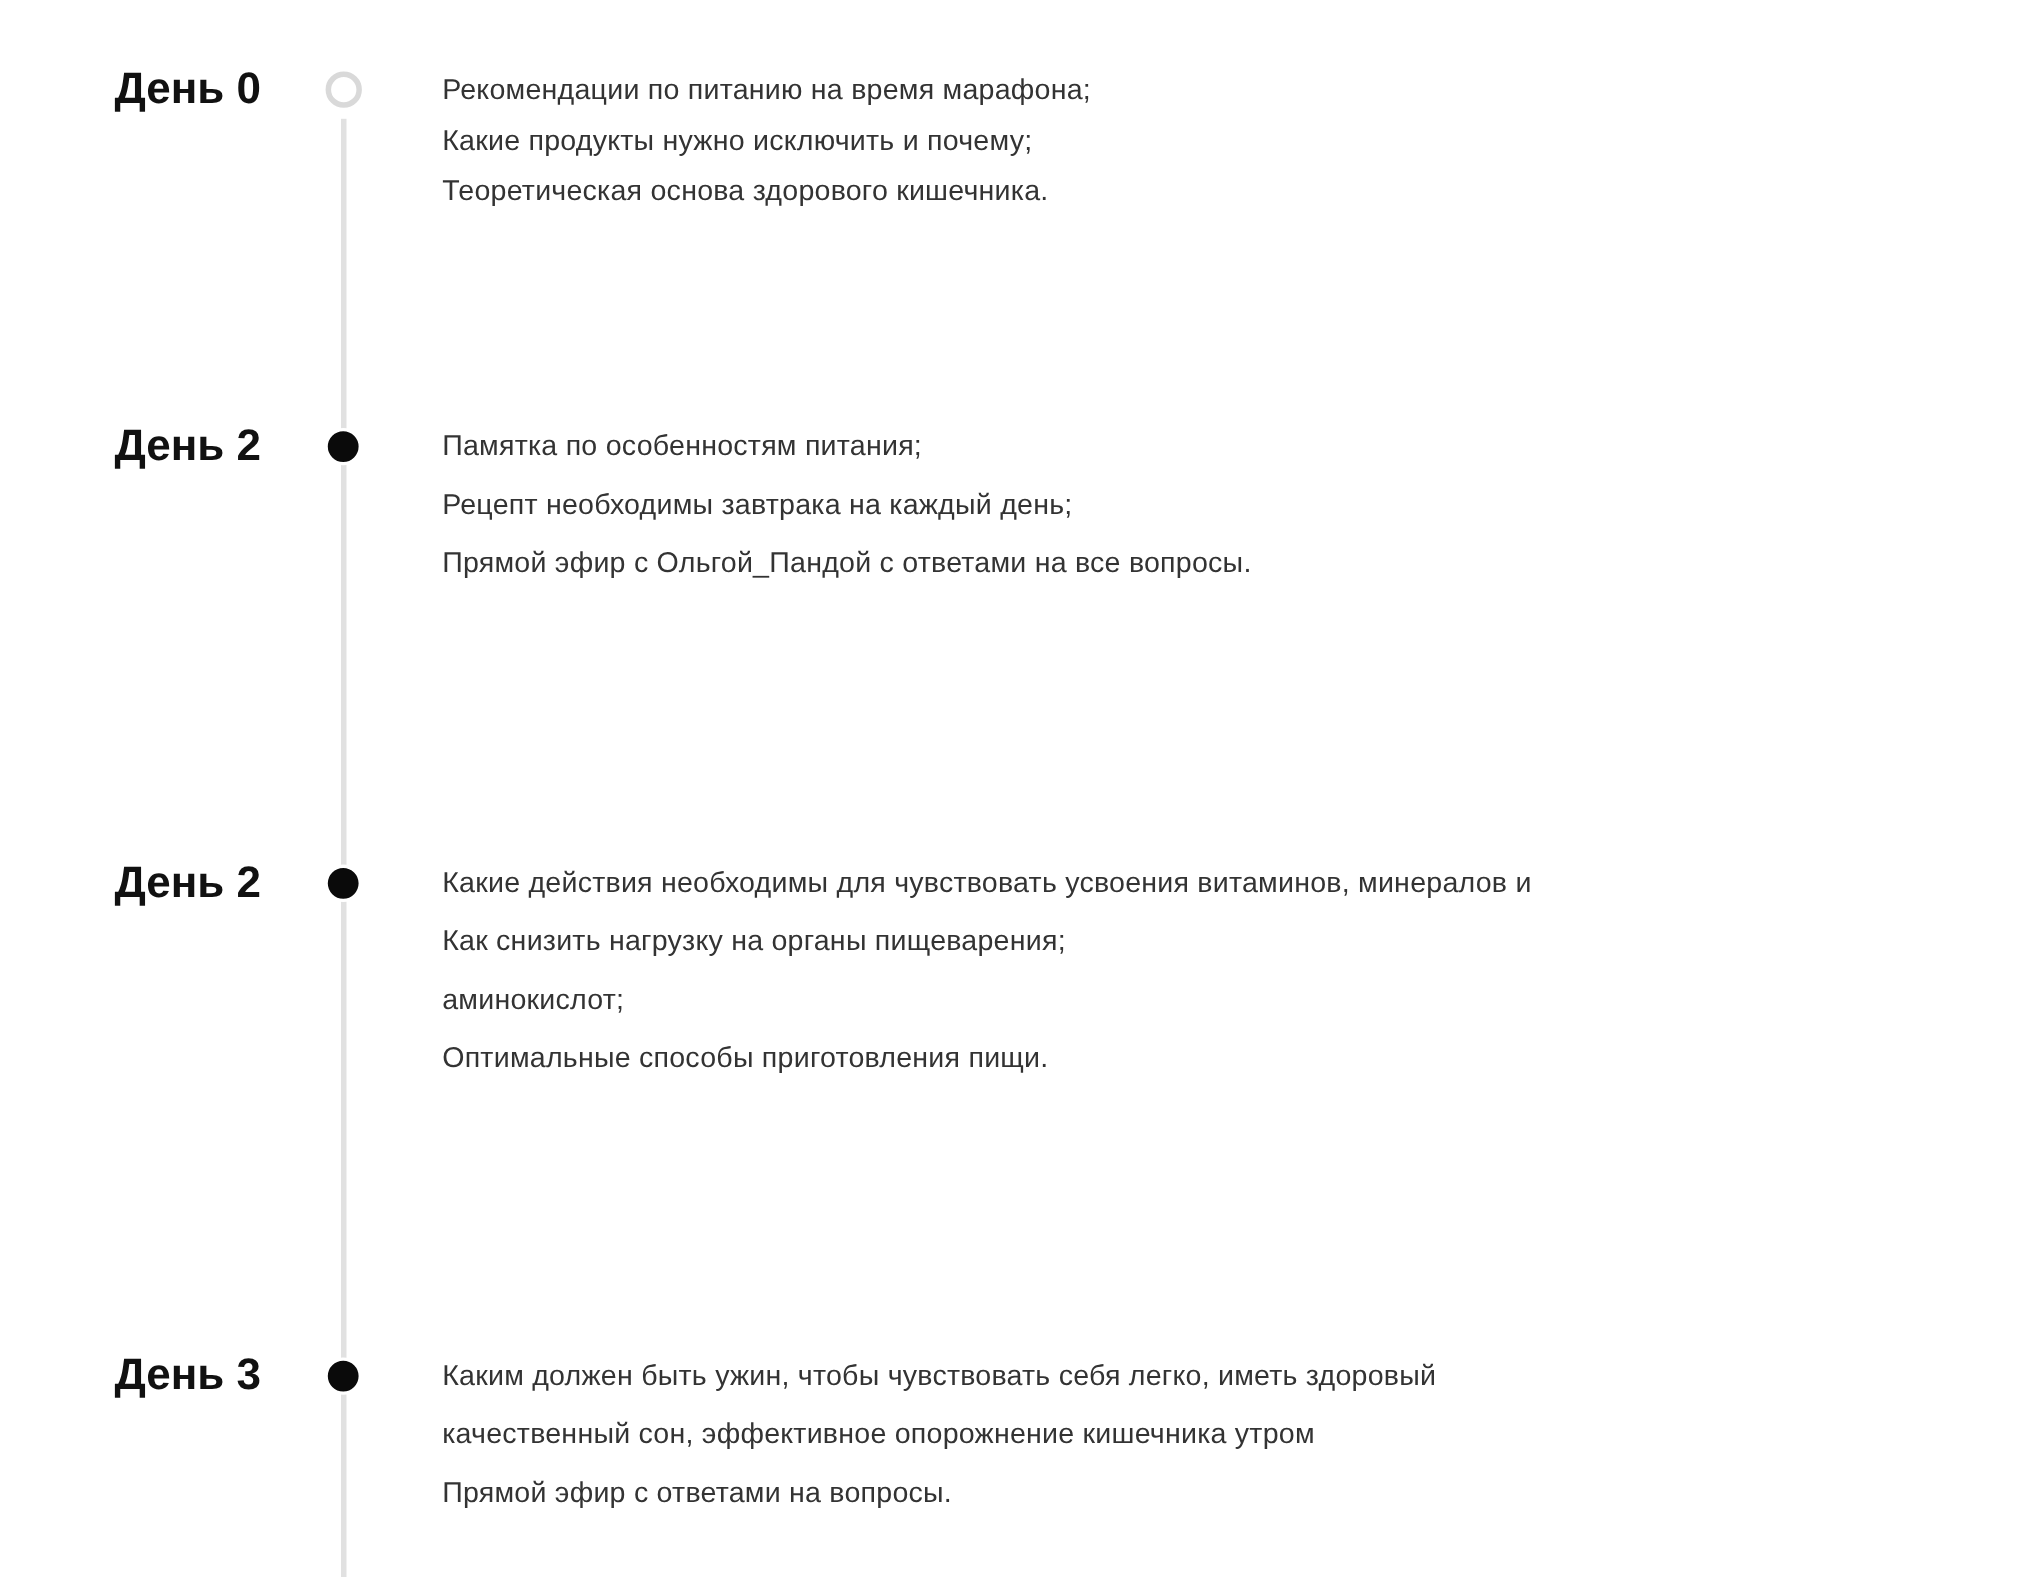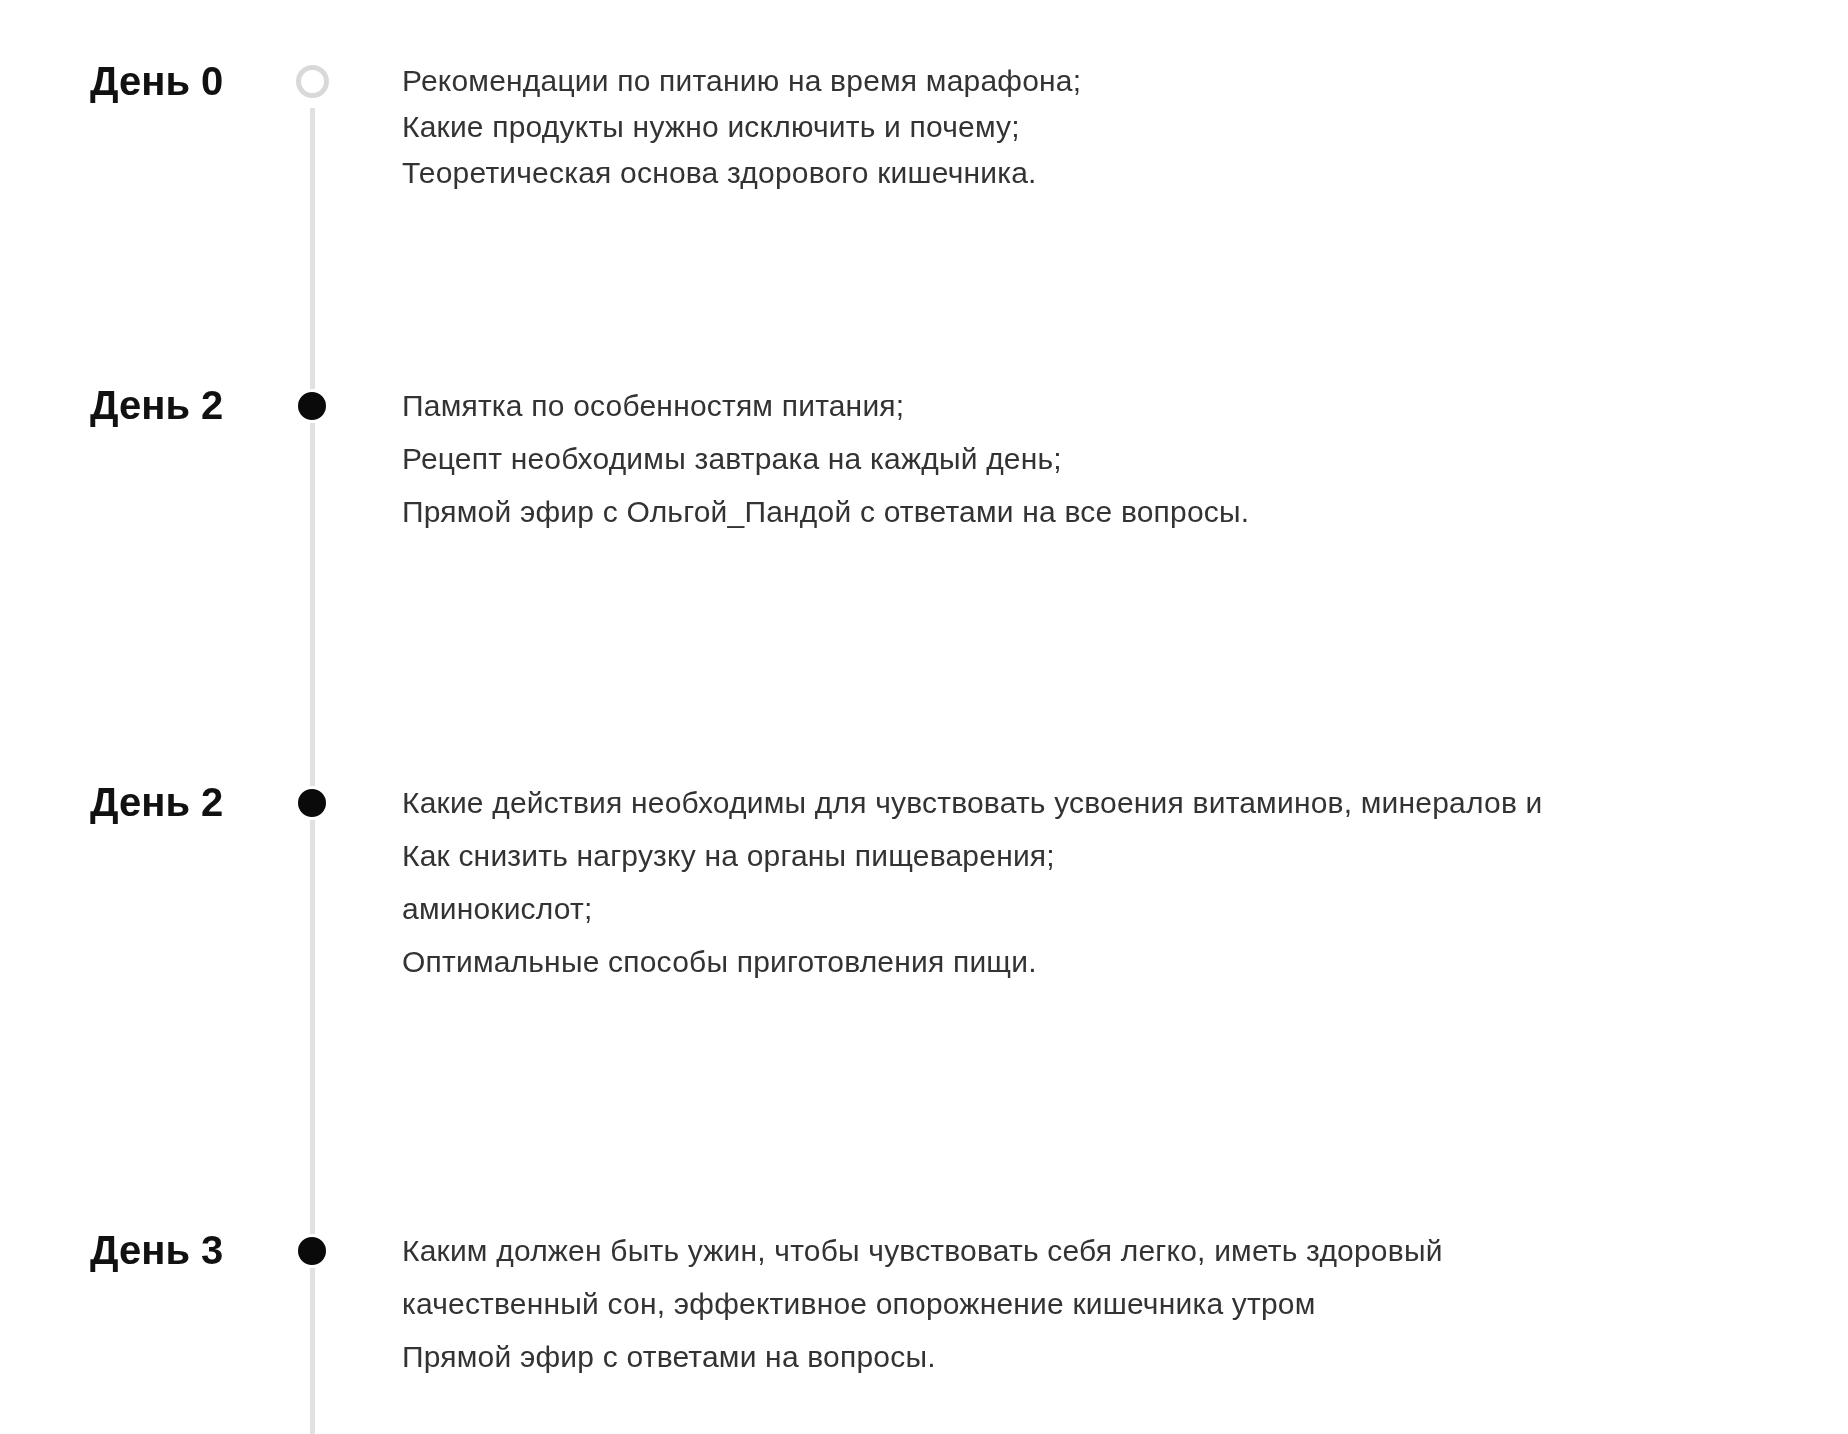--- a/index.html
+++ b/index.html
@@ -34,21 +34,21 @@
     position:absolute;
     left:0;
     width:1848px;
   }
   .row-day0{top:58px;}
   .row-day1{top:379px;}
   .row-day2{top:776px;}
   .row-day3{top:1224px;}
   .day-label{
     position:absolute;
-    left:90px;
+    left:104px;
     top:0;
     font-size:40px;
     font-weight:bold;
     color:var(--label-color);
     line-height:53px;
     white-space:nowrap;
     text-align:center;
   }
   .row-day0 .day-label{line-height:46px;}
   .marker{
@@ -70,21 +70,21 @@
     top:7px;
     width:33px;
     height:33px;
     background:var(--page-bg);
     border:5px solid var(--marker-hollow);
   }
   .desc{
     position:absolute;
     left:402px;
     top:0;
-    font-size:30px;
+    font-size:26px;
     color:var(--text-color);
     line-height:53px;
     letter-spacing:0.2px;
   }
   .row-day0 .desc{line-height:46px;}
   .desc-line{white-space:nowrap;}
 </style>
 </head>
 <body>
 

